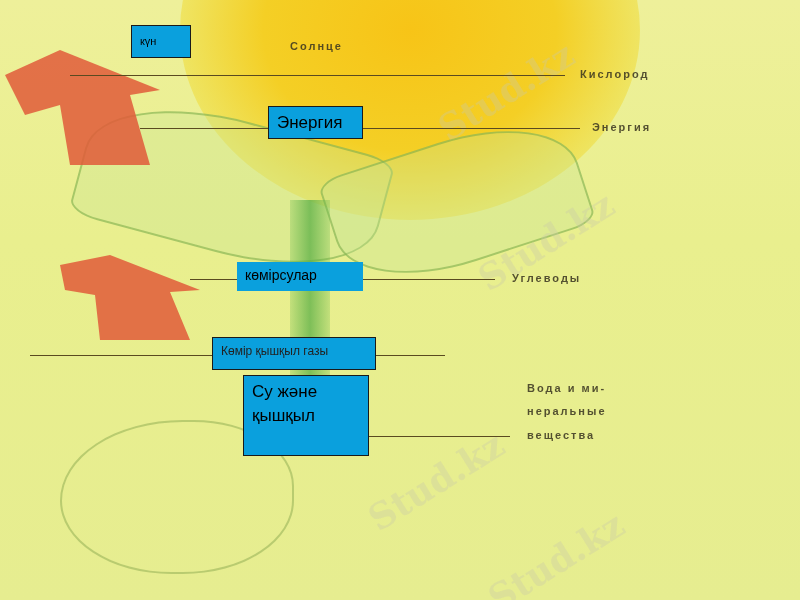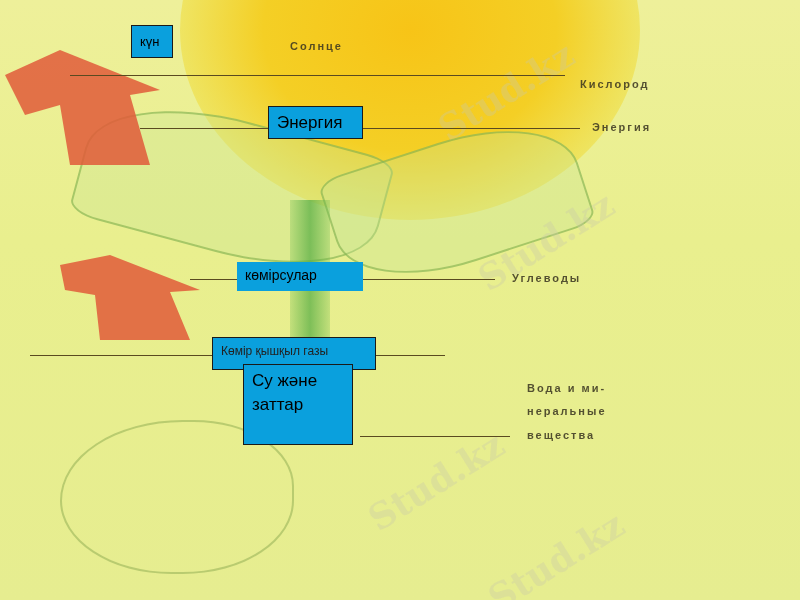--- a/index.html
+++ b/index.html
@@ -43,28 +43,28 @@
   <div class="watermark" style="left:360px;top:460px">Stud.kz</div>
   <div class="watermark" style="left:480px;top:540px">Stud.kz</div>
 
   <div class="ruler" style="left:70px;top:75px;width:495px"></div>
   <div class="ruler" style="left:140px;top:128px;width:440px"></div>
   <div class="ruler" style="left:190px;top:279px;width:305px"></div>
   <div class="ruler" style="left:30px;top:355px;width:415px"></div>
   <div class="ruler" style="left:360px;top:436px;width:150px"></div>
 
   <div class="ru-label" style="left:290px;top:38px">Солнце</div>
-  <div class="ru-label" style="left:580px;top:76px">Кислород</div>
+  <div class="ru-label" style="left:580px;top:66px">Кислород</div>
   <div class="ru-label" style="left:592px;top:119px">Энергия</div>
   <div class="ru-label" style="left:512px;top:270px">Углеводы</div>
   <div class="ru-label" style="left:527px;top:380px">Вода и ми-</div>
   <div class="ru-label" style="left:527px;top:403px">неральные</div>
   <div class="ru-label" style="left:527px;top:427px">вещества</div>
 
-  <div class="box" style="left:131px;top:25px;width:42px;height:33px;font-size:13px;line-height:31px">күн</div>
+  <div class="box" style="left:131px;top:25px;width:60px;height:33px;font-size:11px;line-height:31px">күн</div>
   <div class="box" style="left:268px;top:106px;width:95px;height:33px;font-size:17px;line-height:31px">Энергия</div>
   <div class="box" style="left:237px;top:262px;width:126px;height:29px;font-size:14px;line-height:27px;border:none">көмірсулар</div>
   <div class="box" style="left:212px;top:337px;width:164px;height:33px;font-size:12px;line-height:26px;color:#222">Көмір қышқыл газы</div>
-  <div class="box" style="left:243px;top:364px;width:110px;height:81px;font-size:17px;line-height:24px;padding-top:4px">
+  <div class="box" style="left:243px;top:375px;width:126px;height:81px;font-size:17px;line-height:24px;padding-top:4px">
     <div>Су және</div>
-    <div>заттар</div>
+    <div>қышқыл</div>
   </div>
 </div>
 
 </body></html>

